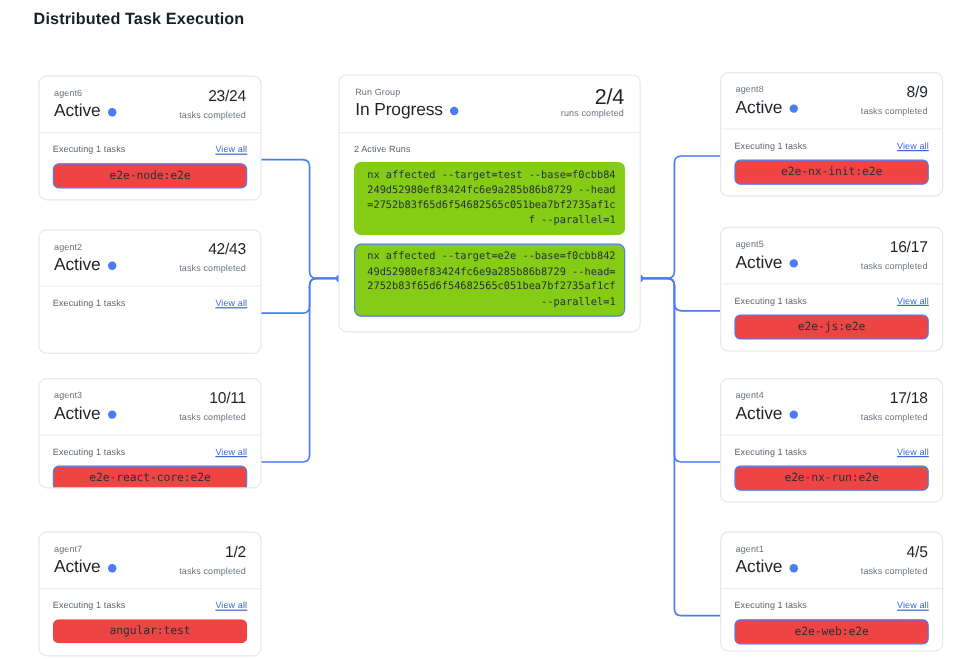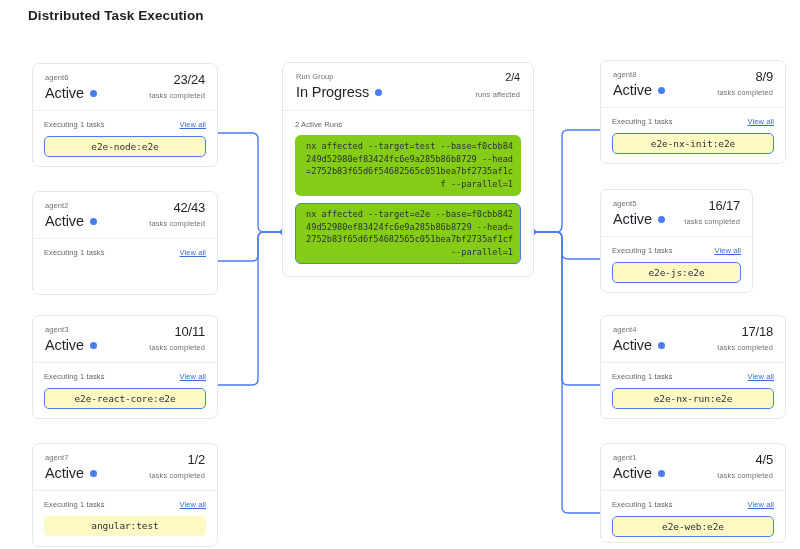--- a/index.html
+++ b/index.html
@@ -118,21 +118,21 @@
   .task-chip {
     box-sizing: border-box;
     height: 21px;
     line-height: 19px;
     border: 1px solid #4a7cf3;
     border-radius: 5px;
     text-align: center;
     font-family: "DejaVu Sans Mono", "Liberation Mono", monospace;
     font-size: 9.5px;
     color: #2b3038;
-    background: #fef9c3;
+    background: #ef4444;
     letter-spacing: -0.1px;
   }
   .task-chip.plain {
     border-color: transparent;
     height: 20px;
     line-height: 18px;
   }
 
   
   #run-group {
@@ -156,21 +156,21 @@
   #rg-title {
     font-size: 7.5px;
     color: #6d737c;
     line-height: 10px;
     letter-spacing: 0.1px;
   }
   #rg-count {
     position: absolute;
     right: 13px;
     top: 8px;
-    font-size: 11px;
+    font-size: 18px;
     color: #1f2329;
     letter-spacing: -0.2px;
     text-align: center;
   }
   #rg-count-label {
     position: absolute;
     right: 13px;
     top: 27px;
     font-size: 7.5px;
     color: #6d737c;
@@ -265,21 +265,21 @@
     <div class="count-label">tasks completed</div>
   </div>
   <div class="card-body">
     <div class="exec-row">
       <span class="exec-label">Executing 1 tasks</span>
       <span class="view-all">View all</span>
     </div>
   </div>
 </div>
 
-<div class="card" style="left:32px; top:304px; width:186px; height:104px;">
+<div class="card" style="left:32px; top:304px; width:186px; height:92px;">
   <div class="card-head">
     <div class="agent-name">agent3</div>
     <div class="status-row">
       <span class="status-text">Active</span>
       <span class="status-dot"></span>
     </div>
     <div class="count">10/11</div>
     <div class="count-label">tasks completed</div>
   </div>
   <div class="card-body">
@@ -311,21 +311,21 @@
 </div>
 
 <div id="run-group">
   <div id="rg-head">
     <div id="rg-title">Run Group</div>
     <div class="status-row">
       <span class="status-text">In Progress</span>
       <span class="status-dot"></span>
     </div>
     <div id="rg-count">2/4</div>
-    <div id="rg-count-label">runs affected</div>
+    <div id="rg-count-label">runs completed</div>
   </div>
   <div id="rg-body">
     <div id="rg-active-label">2 Active Runs</div>
     <div class="run-block">nx affected --target=test --base=f0cbb84249d52980ef83424fc6e9a285b86b8729 --head=2752b83f65d6f54682565c051bea7bf2735af1cf --parallel=1</div>
     <div class="run-block highlight">nx affected --target=e2e --base=f0cbb84249d52980ef83424fc6e9a285b86b8729 --head=2752b83f65d6f54682565c051bea7bf2735af1cf --parallel=1</div>
   </div>
 </div>
 
 <div class="card" style="left:600px; top:49px; width:186px; height:104px;">
   <div class="card-head">
@@ -339,21 +339,21 @@
   </div>
   <div class="card-body">
     <div class="exec-row">
       <span class="exec-label">Executing 1 tasks</span>
       <span class="view-all">View all</span>
     </div>
     <div class="task-chip">e2e-nx-init:e2e</div>
   </div>
 </div>
 
-<div class="card" style="left:600px; top:178px; width:153px; height:104px;">
+<div class="card" style="left:600px; top:178px; width:186px; height:104px;">
   <div class="card-head">
     <div class="agent-name">agent5</div>
     <div class="status-row">
       <span class="status-text">Active</span>
       <span class="status-dot"></span>
     </div>
     <div class="count">16/17</div>
     <div class="count-label">tasks completed</div>
   </div>
   <div class="card-body">

